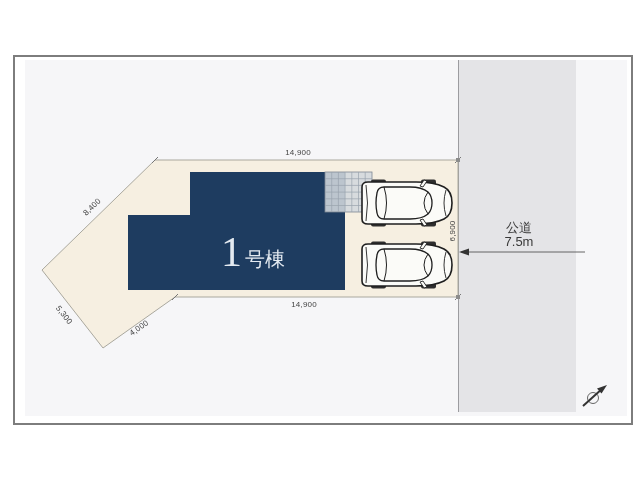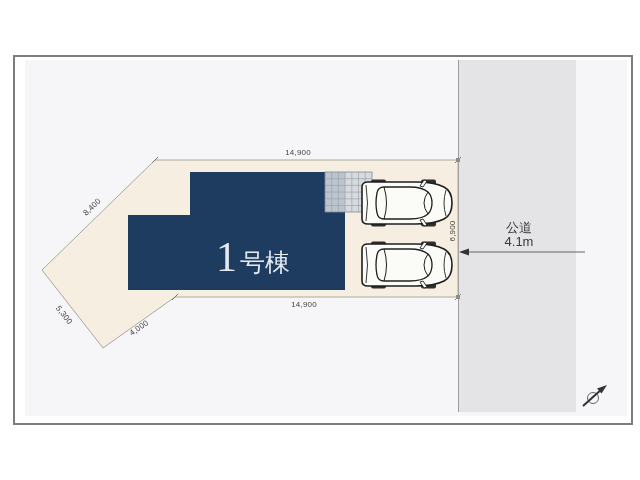--- a/index.html
+++ b/index.html
@@ -35,21 +35,21 @@
 
   .bldg-label {
     position:absolute; left:153px; top:144px; width:170px; height:52px;
     display:flex; align-items:baseline; justify-content:center;
     color:#e4eaf1; pointer-events:none;
   }
   .bldg-label .num {
     font-family:"Liberation Serif","DejaVu Serif",serif;
     font-size:42px; line-height:1; font-weight:400;
   }
-  .bldg-label .suffix { font-size:25px; margin-left:3px;margin-top:45px; }
+  .bldg-label .suffix { font-size:20px; margin-left:3px;margin-top:45px; }
 </style>
 </head>
 <body>
 
 <div class="page">
   <div class="frame">
 
     <div class="paper-panel"></div>
     <div class="road-strip"></div>
 
@@ -115,16 +115,16 @@
     </div>
 
     <div class="lbl dim" style="left:283px; top:95px;">14,900</div>
     <div class="lbl dim" style="left:289px; top:247px;">14,900</div>
     <div class="lbl dim rot-m44" style="left:77px; top:150px;">8,400</div>
     <div class="lbl dim rot-p52" style="left:49px; top:258px;">5,300</div>
     <div class="lbl dim rot-m35" style="left:124px; top:271px;">4,000</div>
     <div class="lbl dim rot-m90" style="left:437px; top:174px;">6,900</div>
 
     <div class="lbl road-lbl" style="left:504px; top:171px;">公道</div>
-    <div class="lbl road-lbl" style="left:504px; top:184px;">4.1m</div>
+    <div class="lbl road-lbl" style="left:504px; top:184px;">7.5m</div>
 
   </div>
 </div>
 
 </body></html>

